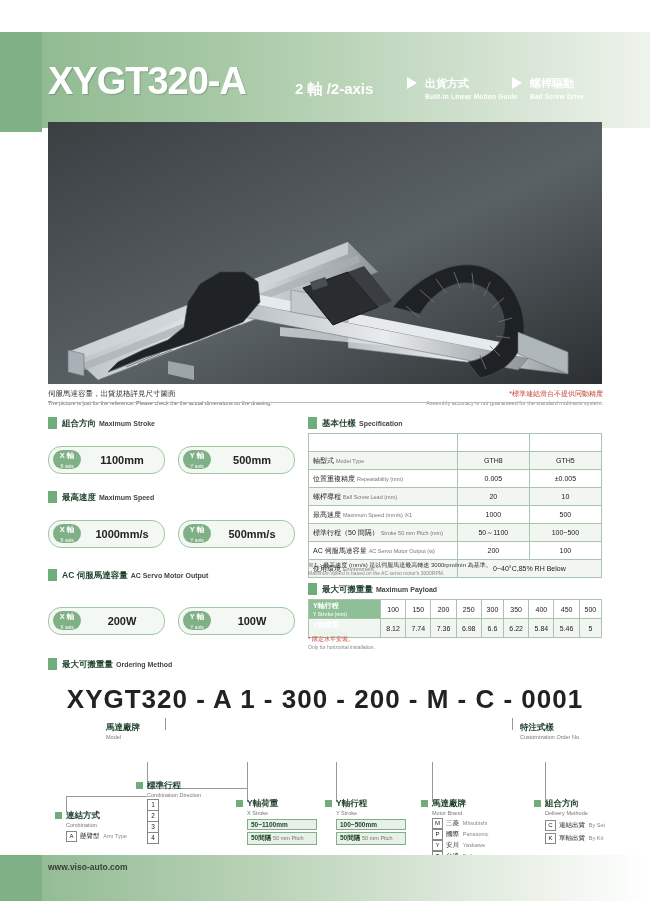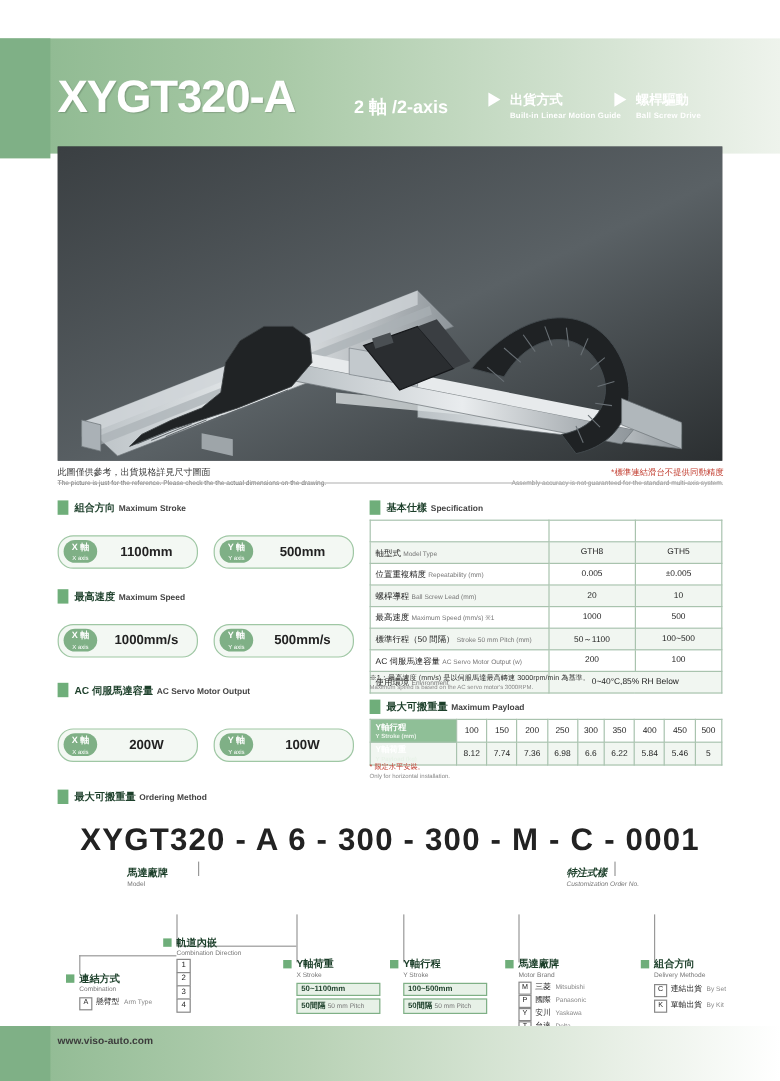--- a/index.html
+++ b/index.html
@@ -221,21 +221,21 @@
     </g>
 
     <polygon points="470,210 520,230 520,252 470,232" fill="#b0b7bb" stroke="#6d7478" stroke-width="0.6"></polygon>
     <polygon points="20,228 36,232 36,254 20,250" fill="#aab1b6" stroke="#6d7478" stroke-width="0.6"></polygon>
 
     <polygon points="120,252 146,258 146,244 120,239" fill="#9ea5a9"></polygon>
   </svg>
 </div>
 
 <div class="photo-note">
-  <span>此圖僅供參考，出貨規格詳見尺寸圖面</span>
+  <span>伺服馬達容量，出貨規格詳見尺寸圖面</span>
   <span class="en">The picture is just for the reference. Please check the the actual dimensions on the drawing.</span>
 </div>
 <div class="photo-note2">
   <span>*標準連結滑台不提供同動精度</span>
   <span class="en">Assembly accuracy is not guaranteed for the standard multi-axis system.</span>
 </div>
 <div class="hr-thin"></div>
 
 <div class="sec" style="left:48px;top:417px;">
   <span>組合方向</span><span class="en">Maximum Stroke</span>
@@ -394,46 +394,46 @@
 
 <div class="note-star" style="left:308px;top:635px;color:#c0392b;">
   <span>* 限定水平安裝。</span>
   <span class="en">Only for horizontal installation.</span>
 </div>
 
 <div class="sec" style="left:48px;top:658px;">
   <span>最大可搬重量</span><span class="en">Ordering Method</span>
 </div>
 
-<div class="order-code">XYGT320 - A 6 - 300 - 300 - M - C - 0001</div>
+<div class="order-code">XYGT320 - A 1 - 300 - 200 - M - C - 0001</div>
 
 <div class="connector" style="left:165px;top:718px;width:1px;height:12px;"></div>
 <div class="connector" style="left:512px;top:718px;width:1px;height:12px;"></div>
 <div class="connector" style="left:147px;top:762px;width:1px;height:26px;"></div>
 <div class="connector" style="left:147px;top:788px;width:100px;height:1px;"></div>
 <div class="connector" style="left:247px;top:762px;width:1px;height:40px;"></div>
 <div class="connector" style="left:336px;top:762px;width:1px;height:40px;"></div>
 <div class="connector" style="left:432px;top:762px;width:1px;height:40px;"></div>
 <div class="connector" style="left:545px;top:762px;width:1px;height:40px;"></div>
 <div class="connector" style="left:66px;top:796px;width:1px;height:16px;"></div>
 <div class="connector" style="left:66px;top:796px;width:81px;height:1px;"></div>
 
 <div class="leg" style="left:106px;top:722px;">
   <span>馬達廠牌</span>
   <span class="en">Model</span>
 </div>
 
-<div class="leg" style="left:472px;top:722px;font-style:italic;">
+<div class="leg" style="left:520px;top:722px;">
   <span>特注式樣</span>
   <span class="en">Customization Order No.</span>
 </div>
 
 <div class="legsq" style="left:136px;top:782px;"></div>
 <div class="leg" style="left:147px;top:780px;">
-  <span>軌道內嵌</span>
+  <span>標準行程</span>
   <span class="en">Combination Direction</span>
 </div>
 <div class="box" style="left:147px;top:799px;width:10px;height:10px;">1</div>
 <div class="box" style="left:147px;top:810px;width:10px;height:10px;">2</div>
 <div class="box" style="left:147px;top:821px;width:10px;height:10px;">3</div>
 <div class="box" style="left:147px;top:832px;width:10px;height:10px;">4</div>
 
 <div class="legsq" style="left:236px;top:800px;"></div>
 <div class="leg" style="left:247px;top:798px;">
   <span>Y軸荷重</span>

